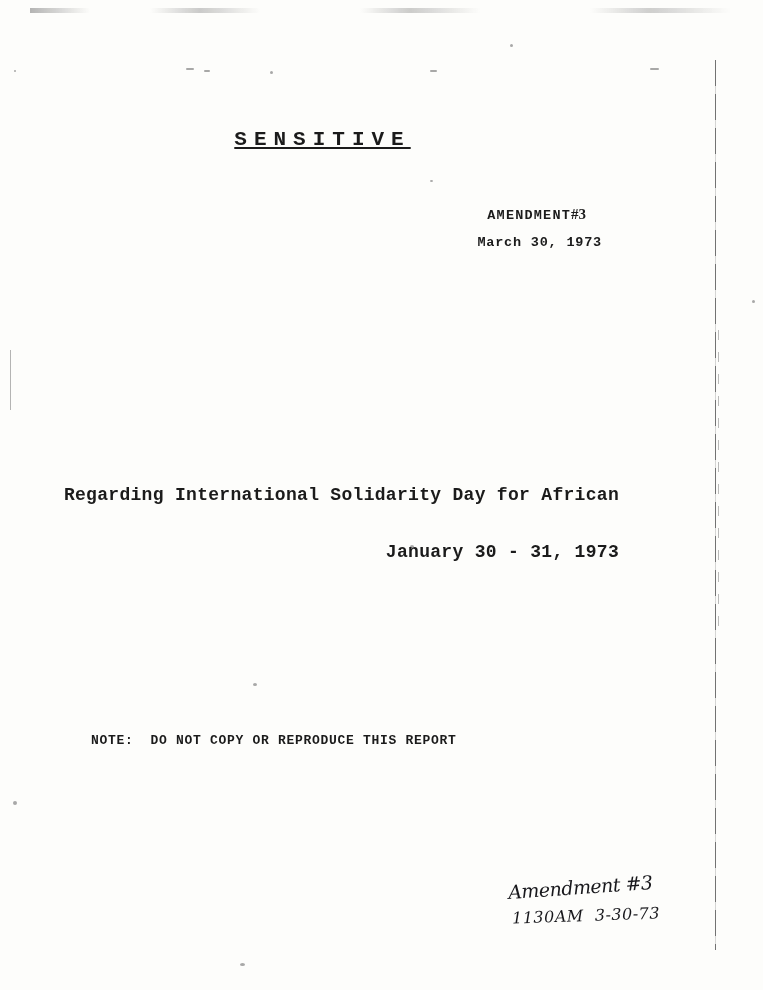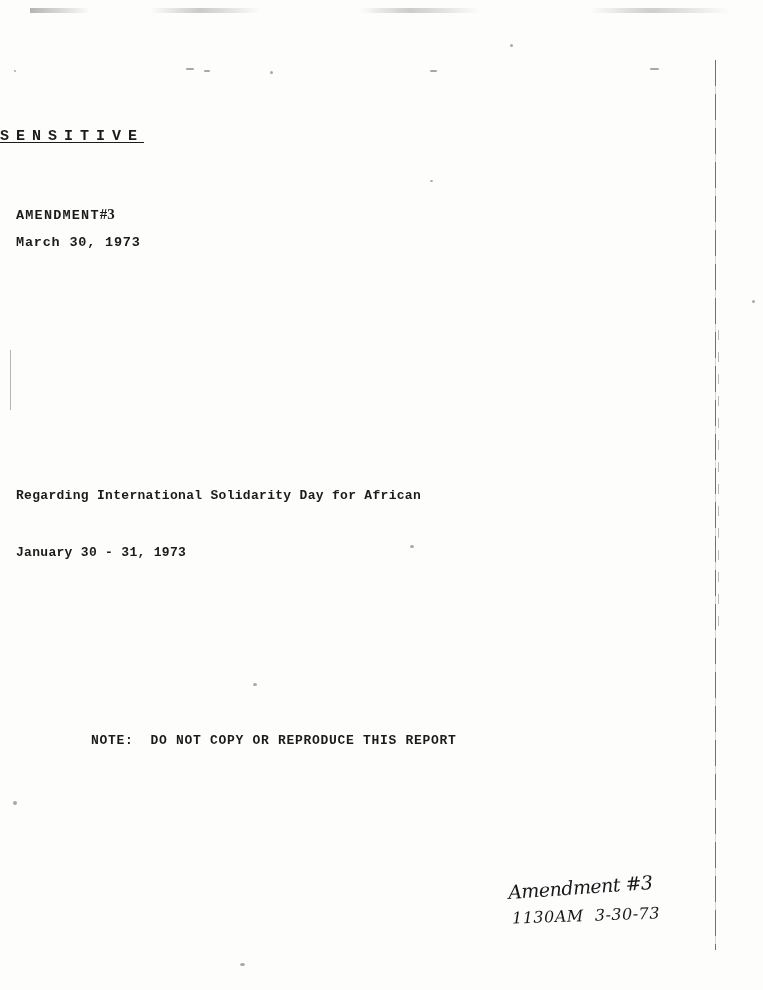--- a/index.html
+++ b/index.html
@@ -81,34 +81,34 @@
     position: absolute;
     color: #1b1b1b;
     white-space: pre;
     letter-spacing: 0.5px;
   }
 
   .sensitive {
     top: 128px;
     left: 0;
     width: 763px;
-    text-align: left;
+    text-align: center;
     padding-right: 118px;
     box-sizing: border-box;
-    font-size: 15px;
+    font-size: 21px;
     font-weight: bold;
     letter-spacing: 7px;
     text-decoration: underline;
     text-underline-offset: 2px;
   }
 
   .centered {
-    left: 16px;
+    left: 8px;
     width: 618px;
-    text-align: left;
+    text-align: right;
     box-sizing: border-box;
   }
 
   .amendment {
     top: 206px;
     padding-right: 40px;
     font-size: 13.5px;
     font-weight: bold;
     letter-spacing: 1.2px;
   }
@@ -128,24 +128,25 @@
   .report-title {
     top: 415px;
     padding-right: 40px;
     font-size: 13.5px;
     font-weight: bold;
     letter-spacing: 1px;
   }
   .subtitle {
     top: 448px;
     padding-right: 40px;
-    font-size: 13px;
+    font-size: 18px;
     font-weight: bold;
     line-height: 19px;
     letter-spacing: 0.3px;
+    margin-left: 33px;
   }
 
   .note {
     top: 733px;
     left: 91px;
     font-size: 13px;
     font-weight: bold;
     letter-spacing: 0.7px;
     text-align: center;
   }

